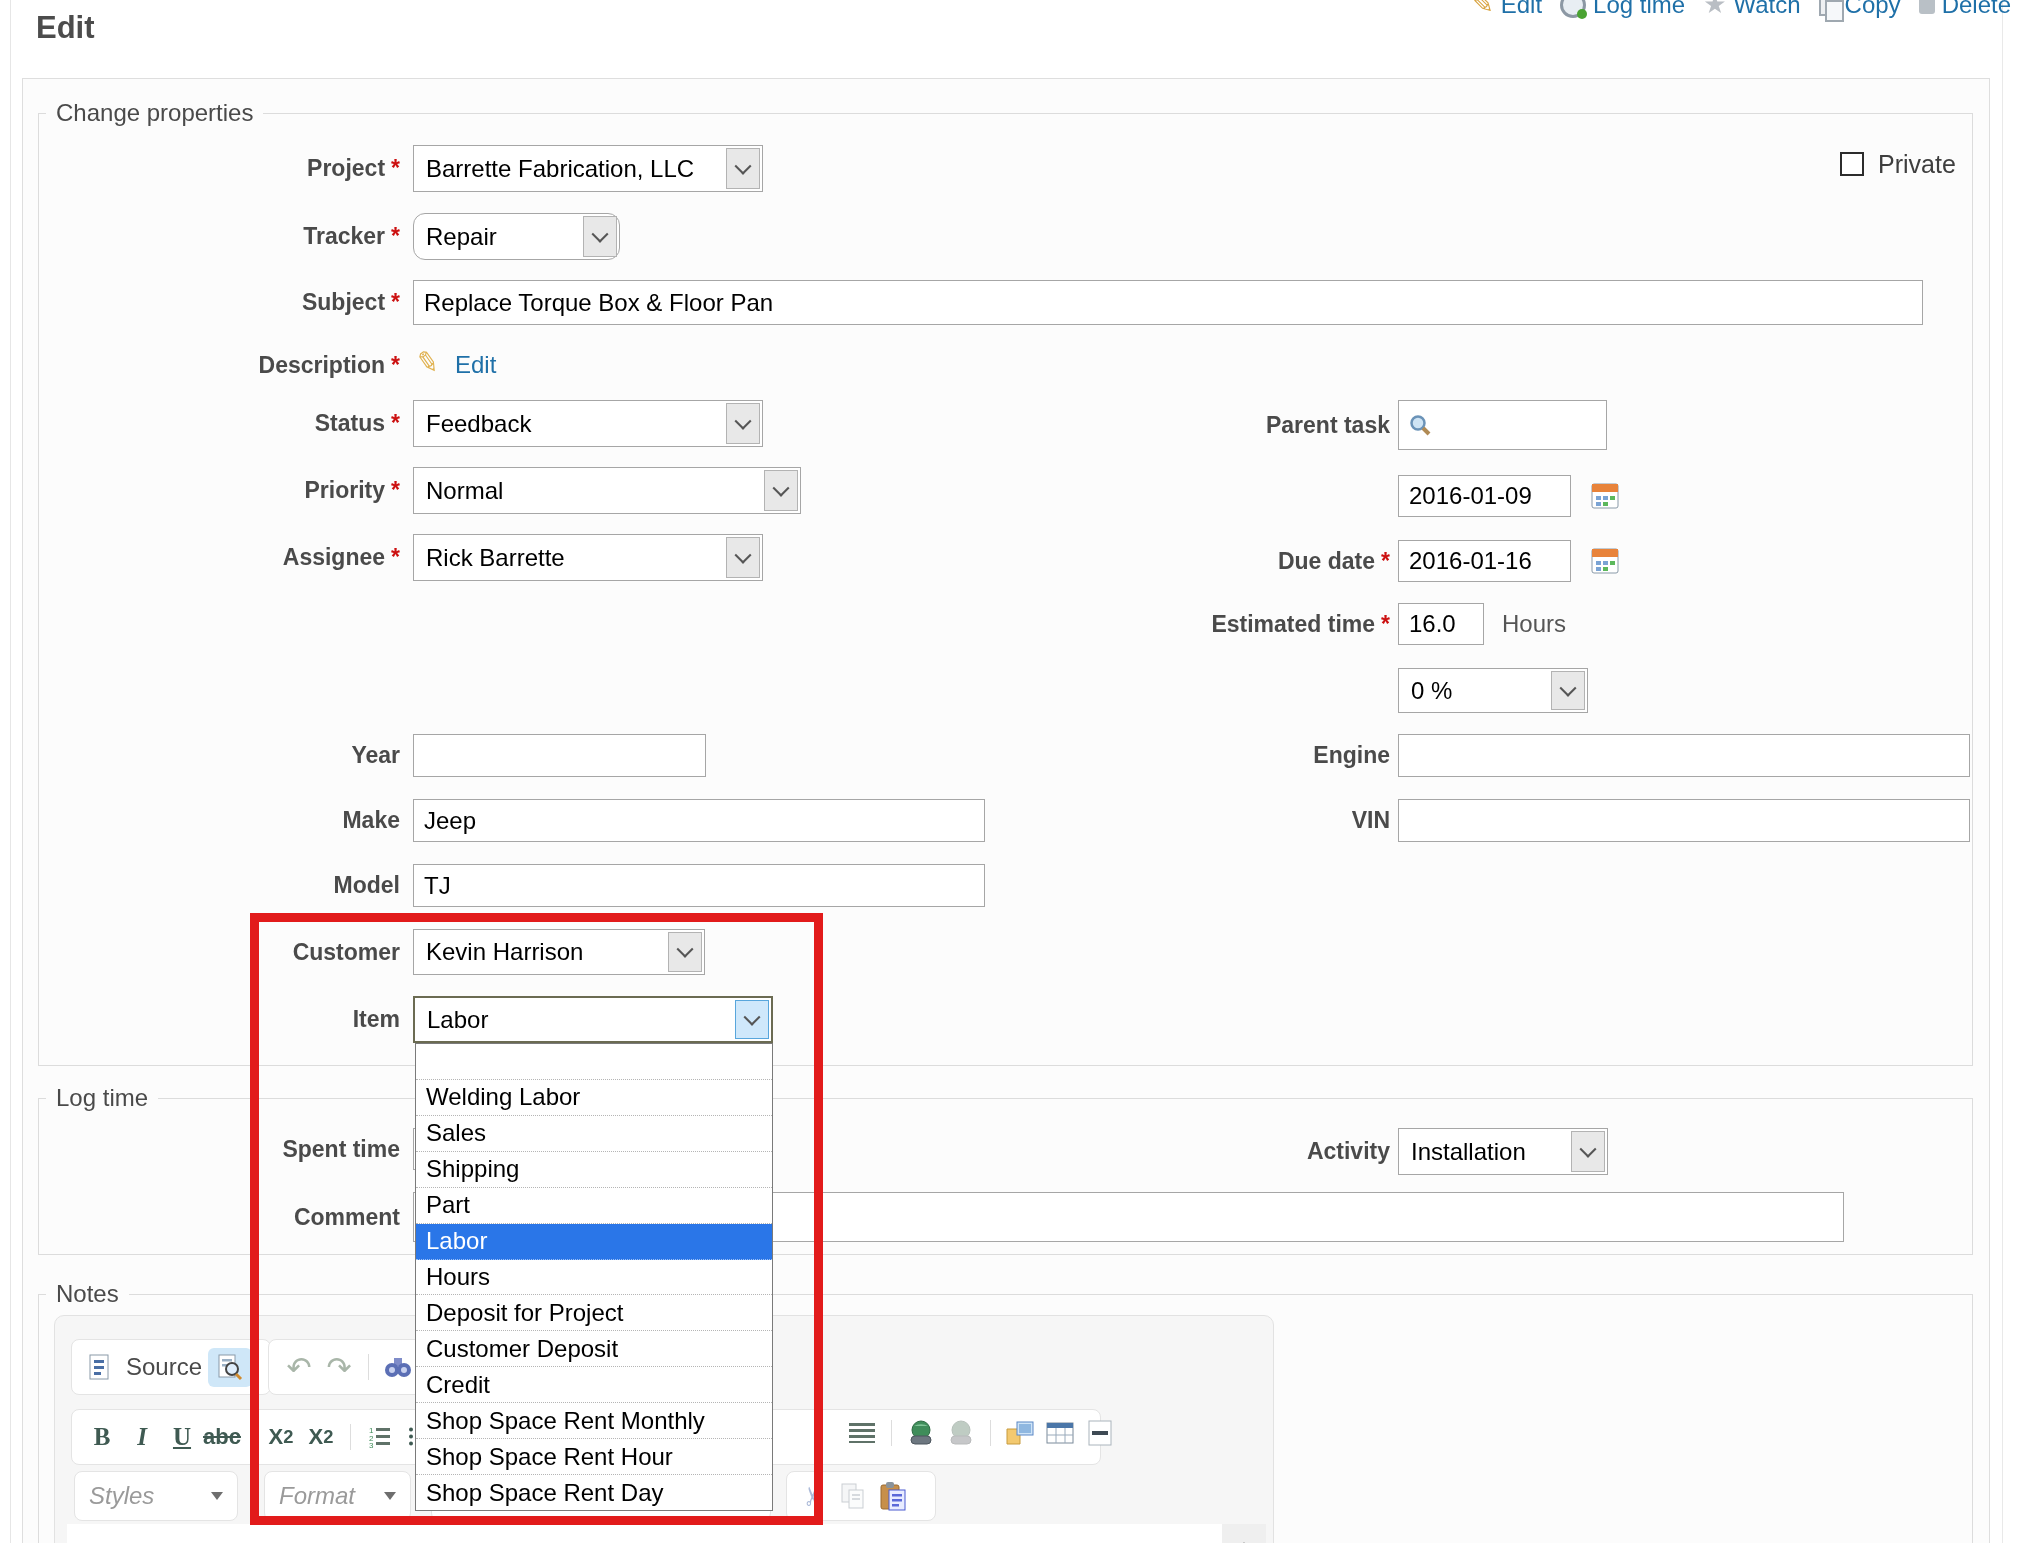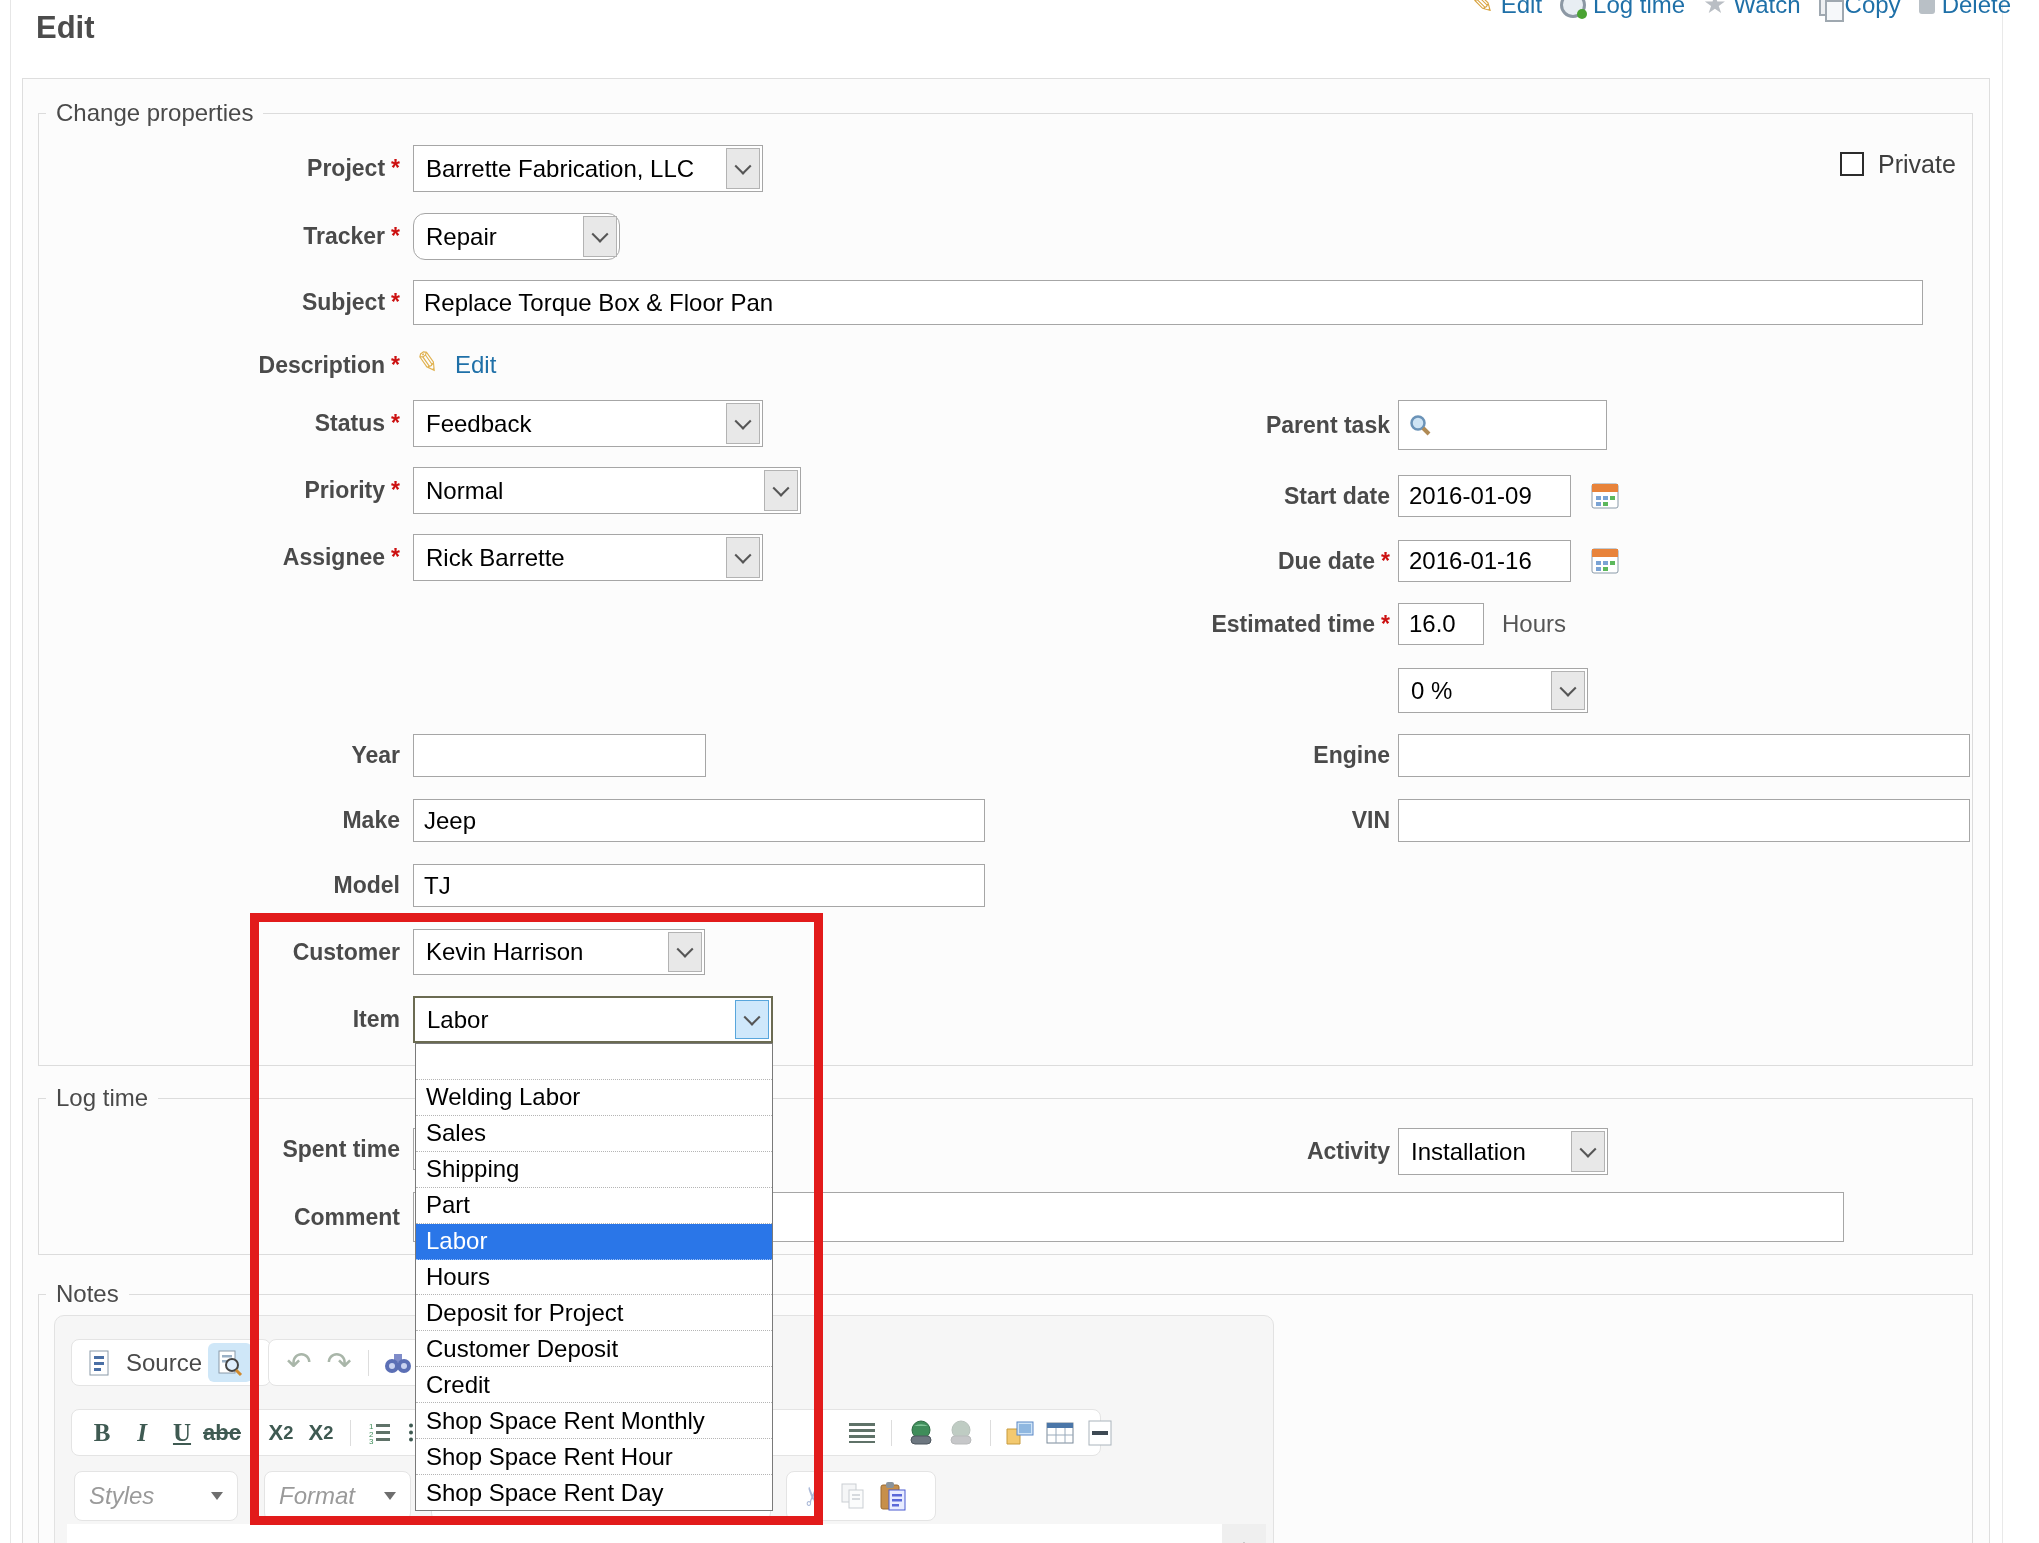--- a/index.html
+++ b/index.html
@@ -38,21 +38,21 @@
        border-bottom:1px dotted #b5b5b5;white-space:nowrap;overflow:hidden;}
   .opt:last-child{border-bottom:none;}
   .opt.sel-opt{background:#2a76e8;color:#fff;border-bottom:1px dotted #9cc0f5;}
   
   #red-rect{left:250px;top:913px;width:573px;height:612px;border:9px solid #e21b1b;box-sizing:border-box;z-index:100;pointer-events:none;}
   
   .checkbox{position:absolute;width:24px;height:24px;background:#fff;border:2px solid #2c2c2c;box-sizing:border-box;z-index:10;}
   
   #editor{left:54px;top:1315px;width:1220px;height:238px;background:#f6f6f6;border:1px solid #e2e2e2;
           border-radius:10px 10px 0 0;box-sizing:border-box;z-index:5;}
-  .pill{position:absolute;background:#fff;border:1px solid #e4e4e4;border-radius:8px;height:47px;
+  .pill{position:absolute;background:#fff;border:1px solid #e4e4e4;border-radius:8px;height:56px;
         display:flex;align-items:center;box-sizing:border-box;}
   .tsep{width:1px;height:26px;background:#ddd;margin:0 9px;flex:0 0 auto;}
   .tico{display:inline-flex;align-items:center;justify-content:center;width:40px;height:40px;flex:0 0 auto;}
   .btxt{font-weight:bold;color:#3f5a52;font-size:25px;font-family:"Liberation Serif",serif;}
   .combo-txt{color:#9a9a9a;font-size:24px;font-style:italic;}
   .combo-arrow{width:0;height:0;border-left:6px solid transparent;border-right:6px solid transparent;border-top:8px solid #6e6e6e;}
   .quote-lines{width:26px;height:20px;background:repeating-linear-gradient(#5f7268 0 3px,transparent 3px 6px);}
   #editor-content{position:absolute;left:12px;top:208px;width:1196px;height:30px;background:#fff;}
   #editor-scroll{position:absolute;left:1167px;top:208px;width:44px;height:30px;background:#efefef;
                  display:flex;align-items:flex-end;justify-content:center;}
@@ -211,23 +211,20 @@
     <span>Parent task</span>
   </div>
   <input class="inp" style="left: 1398px; top: 400px; width: 209px; height: 50px; padding-left: 40px;" value="">
   <span class="abs" style="left:1408px;top:413px;z-index:11;">
     <svg width="26" height="26">
         <circle cx="10" cy="10" r="6.5" fill="#cfe4f4" stroke="#6b93b8" stroke-width="2.5"></circle>
         <line x1="15" y1="15" x2="21" y2="21" stroke="#b08a54" stroke-width="4"></line>
       </svg>
   </span>
 
-  <div class="lbl" style="left:1050px;top:475px;line-height:42px;">
-    <span>Start date</span>
-  </div>
   <input class="inp" style="left: 1398px; top: 475px; width: 173px; height: 42px;" value="2016-01-09">
   <span class="abs" style="left:1589px;top:479px;z-index:10;">
     <svg width="32" height="32">
         <rect x="3" y="5" width="26" height="24" rx="2" fill="#fff" stroke="#8a9aa8"></rect>
         <rect x="3" y="5" width="26" height="8" fill="#e8833a"></rect>
         <rect x="7" y="17" width="5" height="4" fill="#7aa3d4"></rect>
         <rect x="14" y="17" width="5" height="4" fill="#7aa3d4"></rect>
         <rect x="21" y="17" width="5" height="4" fill="#5cb85c"></rect>
         <rect x="7" y="23" width="5" height="4" fill="#7aa3d4"></rect>
         <rect x="14" y="23" width="5" height="4" fill="#5cb85c"></rect>

